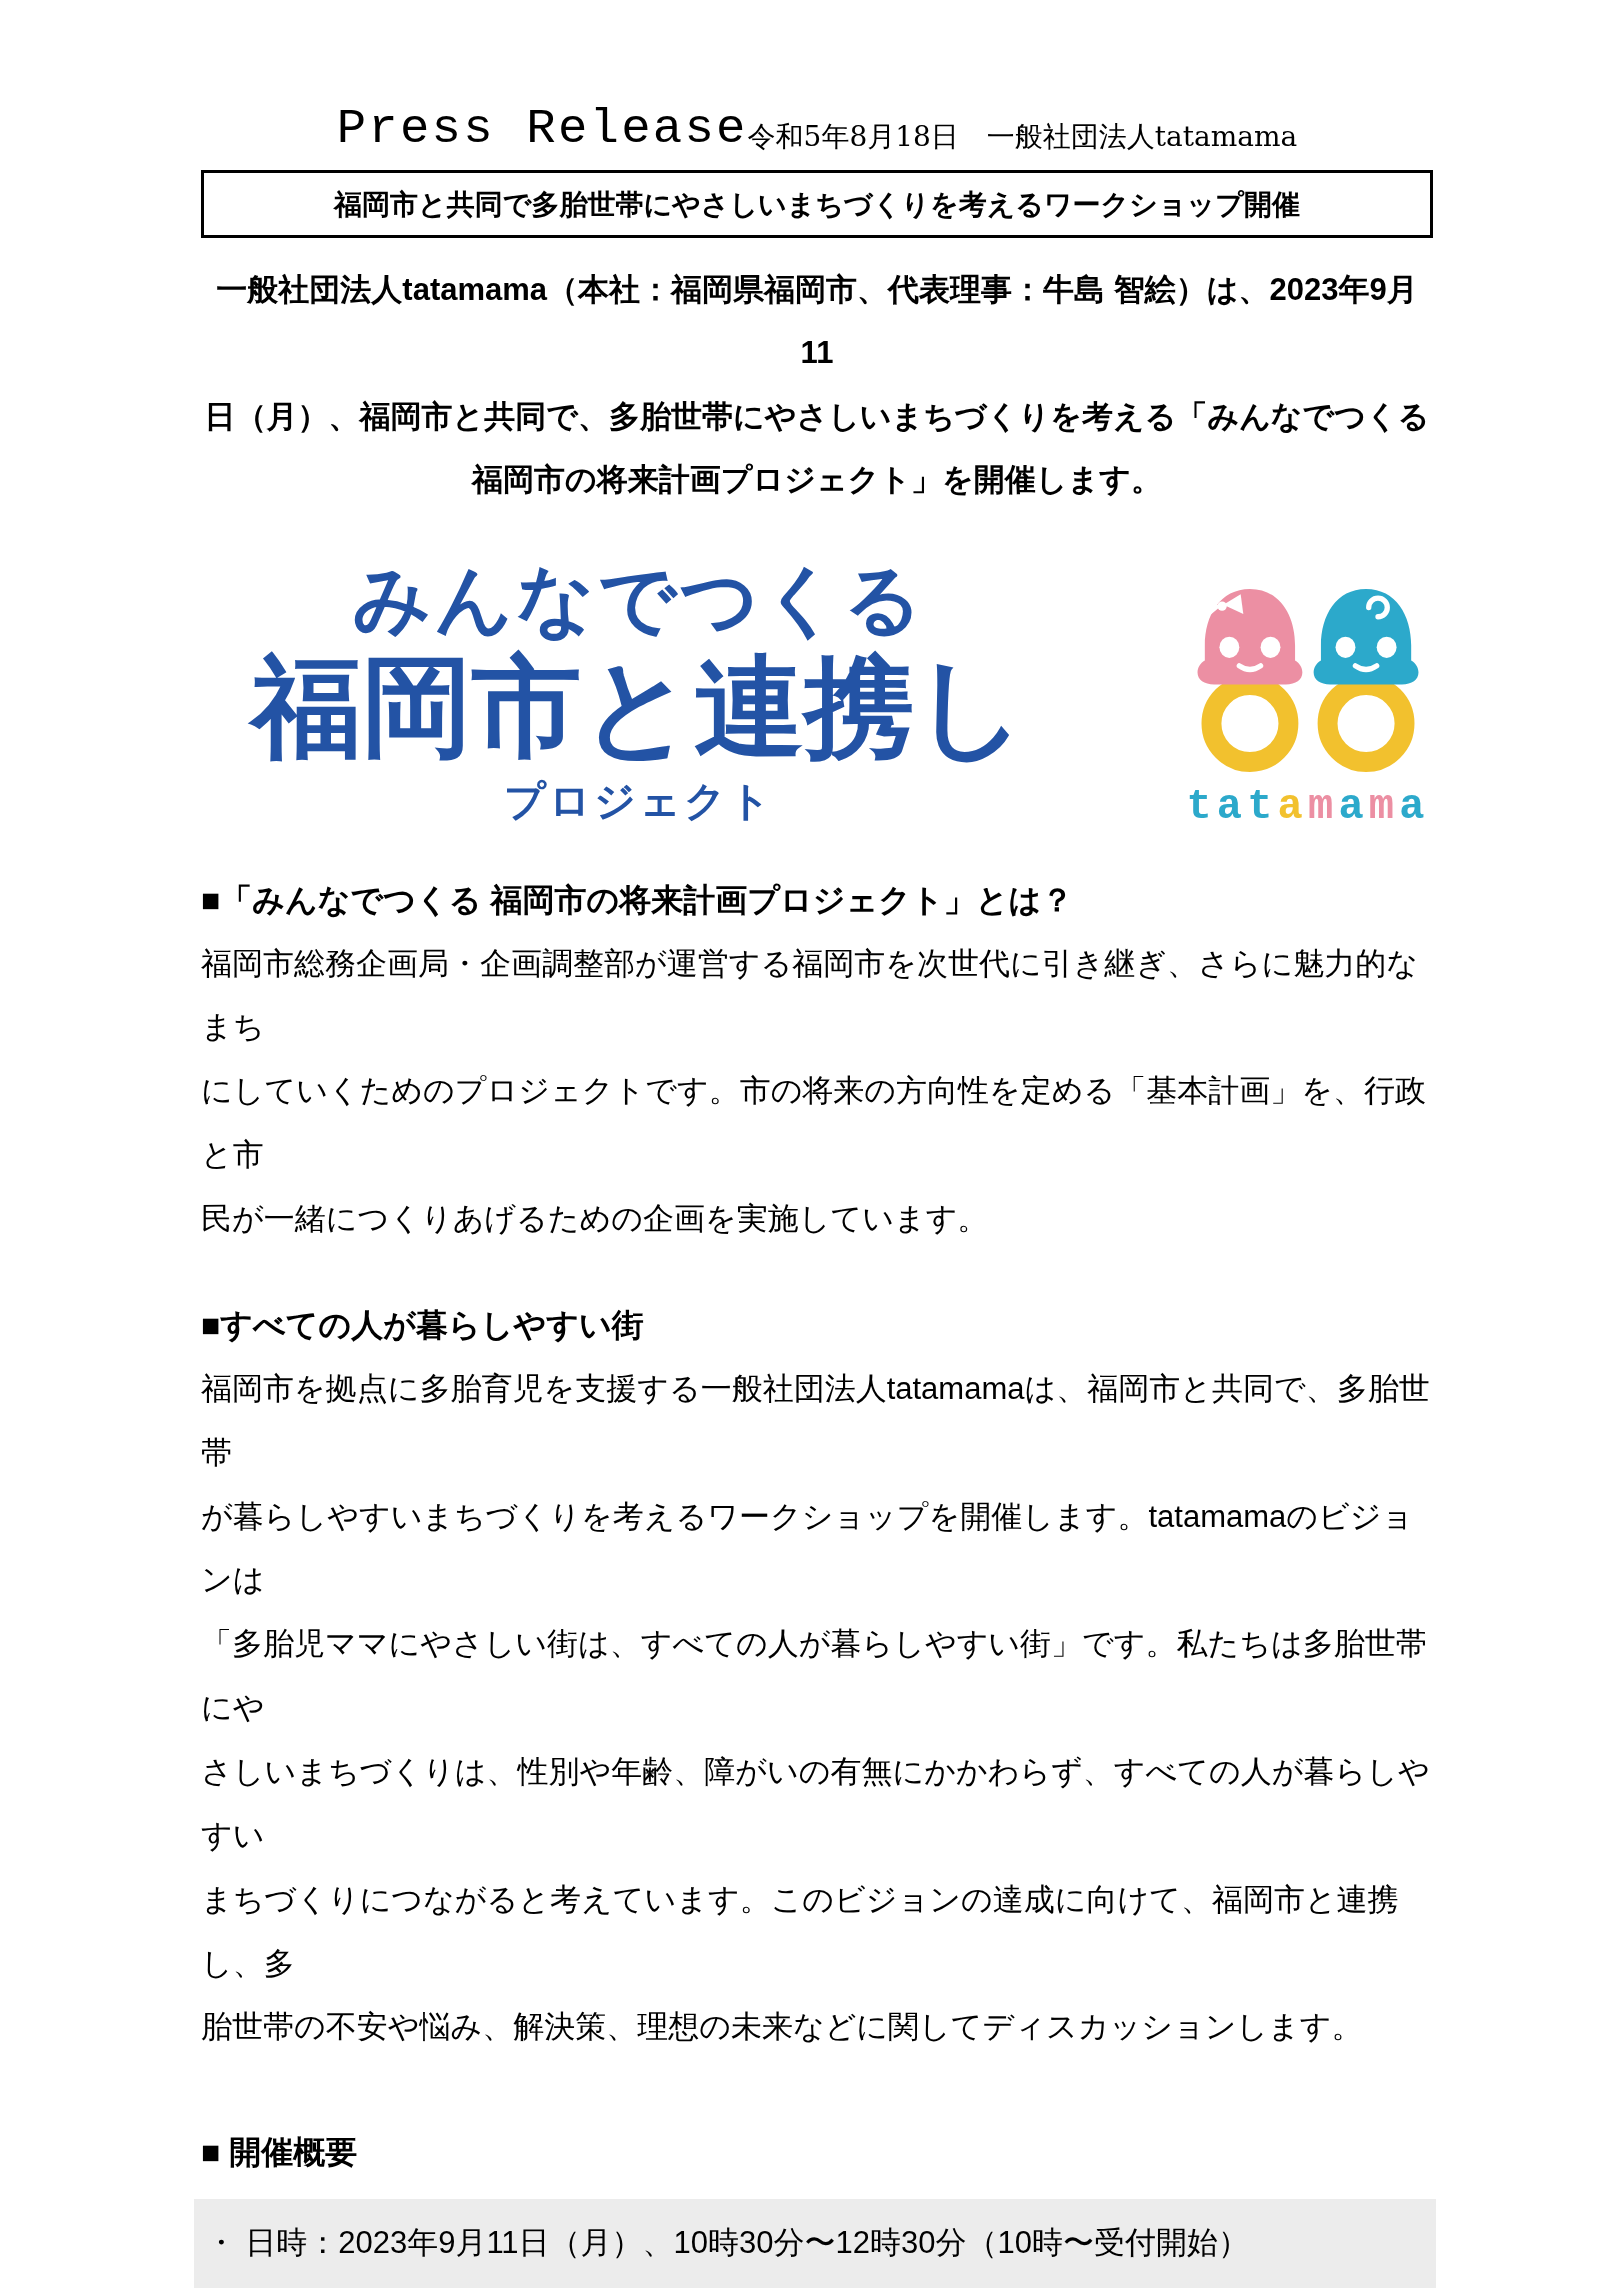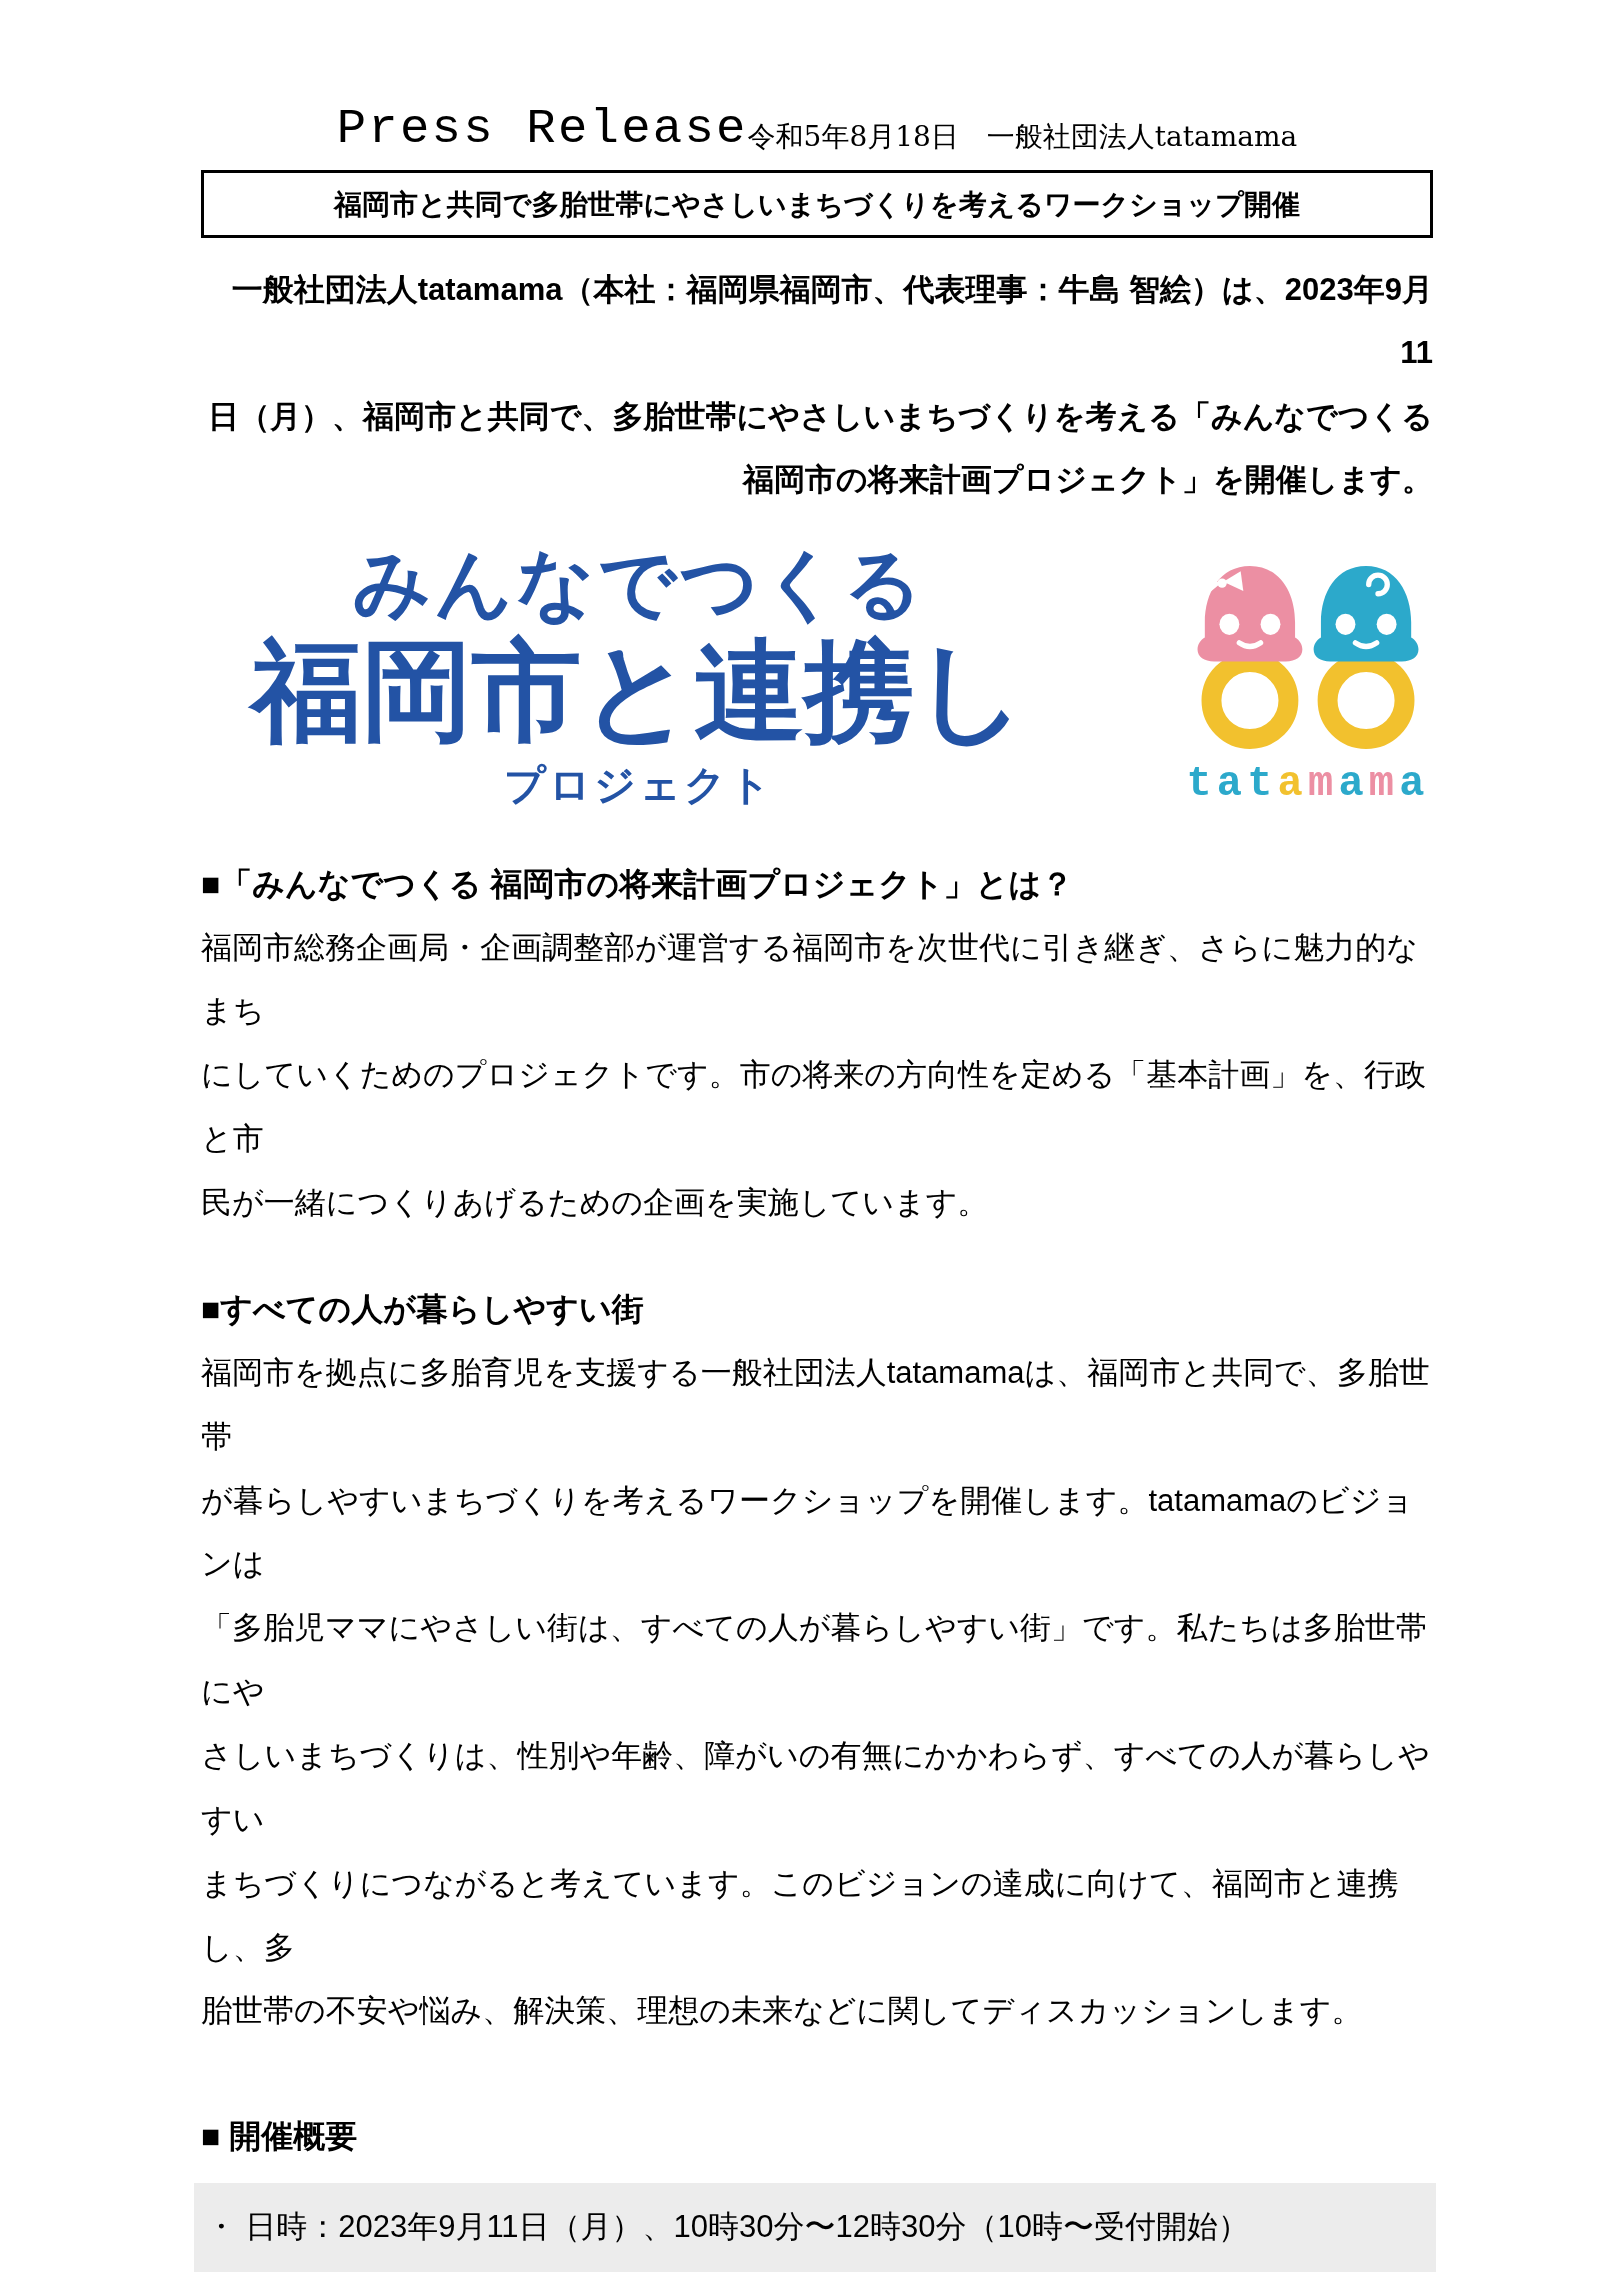--- a/index.html
+++ b/index.html
@@ -40,25 +40,25 @@
   }
   .title-box span{
     font-family:"DejaVu Serif","Liberation Serif",serif;
     font-weight:700;font-size:28px;line-height:1.2;white-space:nowrap;
   }
 
   
   .lead{
     margin-top:19.3px;
     font-weight:700;font-size:31px;line-height:2.05;
-    white-space:pre-line;text-align:right;
+    white-space:pre-line;text-align:center;
   }
 
   
-  .logo-row{margin-top:28px;display:flex;align-items:center;gap:32px;}
+  .logo-row{margin-top:44px;display:flex;align-items:flex-end;gap:32px;}
   .logo-text{width:891px;text-align:center;color:var(--logo-blue);font-weight:700;white-space:nowrap;}
   .lg1{font-size:77px;line-height:1.12;letter-spacing:3px;}
   .lg2{font-size:110px;line-height:1.18;letter-spacing:0;}
   .lg3{font-size:41px;line-height:1.25;letter-spacing:3px;margin-top:4.5px;}
   .tt-mark{margin-left:74px;width:250px;text-align:center;}
   .tt-word{margin-top:4.5px;font-size:42px;font-weight:700;letter-spacing:5.2px;line-height:1;font-family:Liberation Mono, monospace;}
 
   
   .sec-h{font-size:32px;font-weight:700;line-height:2.0;}
   .sec-p{font-size:31px;font-weight:400;line-height:2.06;white-space:pre-line;}

